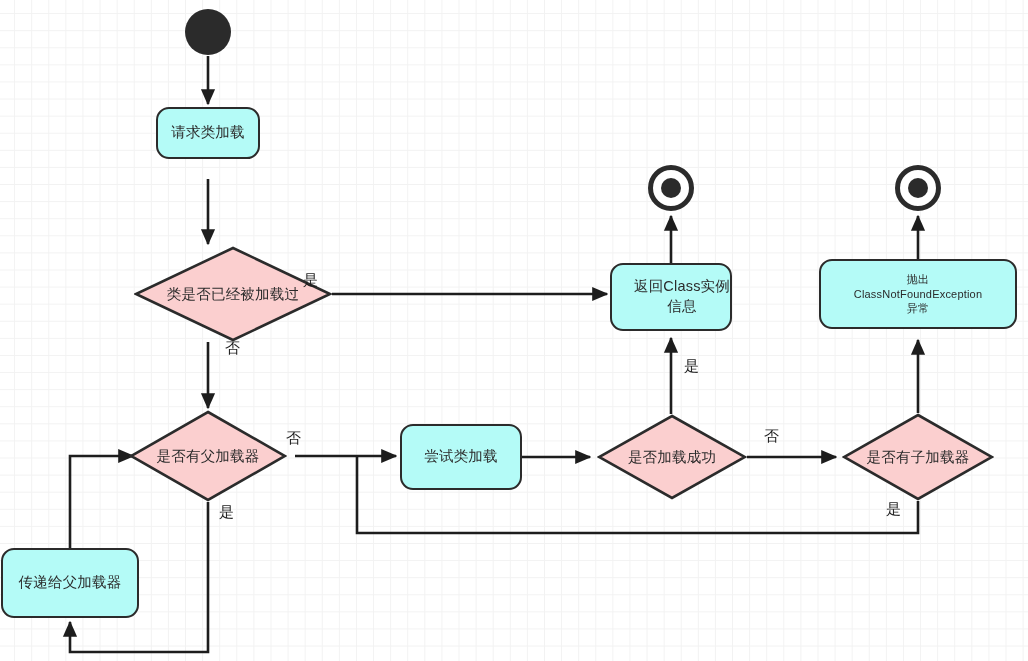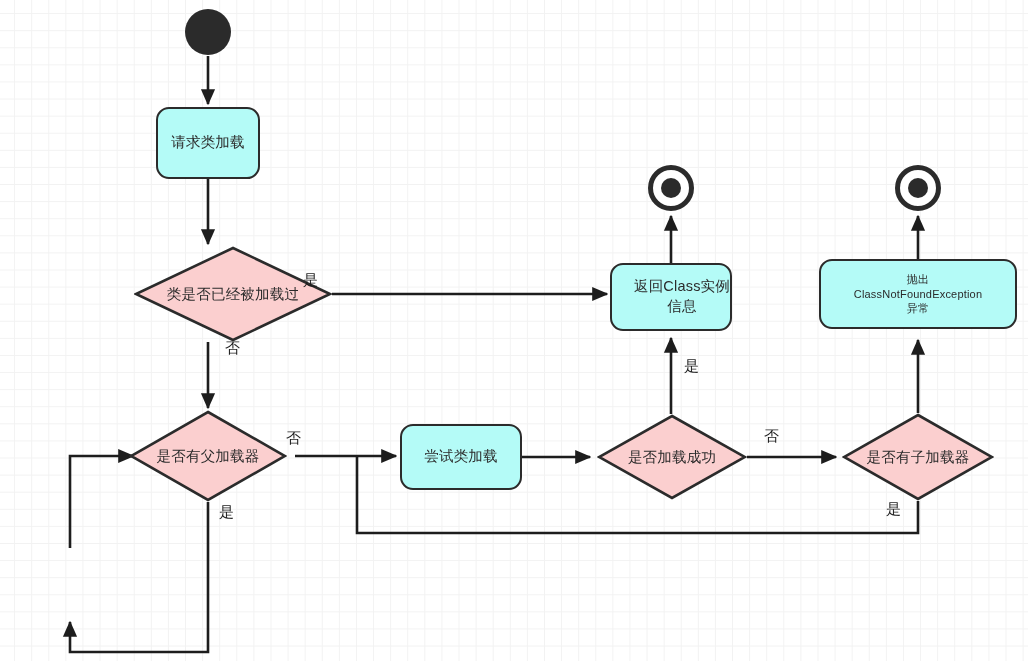--- a/index.html
+++ b/index.html
@@ -123,24 +123,27 @@
   <svg class="term" style="left:648px; top:165px; width:46px; height:46px;" viewBox="0 0 46 46" xmlns="http://www.w3.org/2000/svg">
     <circle cx="23" cy="23" r="20.5" fill="#ffffff" stroke="#2b2b2b" stroke-width="5"></circle>
     <circle cx="23" cy="23" r="10" fill="#2b2b2b"></circle>
   </svg>
 
   <svg class="term" style="left:895px; top:165px; width:46px; height:46px;" viewBox="0 0 46 46" xmlns="http://www.w3.org/2000/svg">
     <circle cx="23" cy="23" r="20.5" fill="#ffffff" stroke="#2b2b2b" stroke-width="5"></circle>
     <circle cx="23" cy="23" r="10" fill="#2b2b2b"></circle>
   </svg>
 
-  <div class="node proc" style="left:156px; top:107px; width:104px; height:72px;">
+  <div class="node proc" style="left:156px; top:107px; width:104px; height:52px;">
     <span>请求类加载</span>
   </div>
 
+  <div class="node proc" style="left:1px; top:548px; width:138px; height:70px;">
+    <span>传递给父加载器</span>
+  </div>
 
   <div class="node proc" style="left:400px; top:424px; width:122px; height:66px;">
     <span>尝试类加载</span>
   </div>
 
   <div class="node proc" style="left:610px; top:263px; width:122px; height:68px; font-size:14.5px;justify-content:flex-end;">
     <span style="white-space:pre-line;">返回Class实例
 信息</span>
   </div>
 

